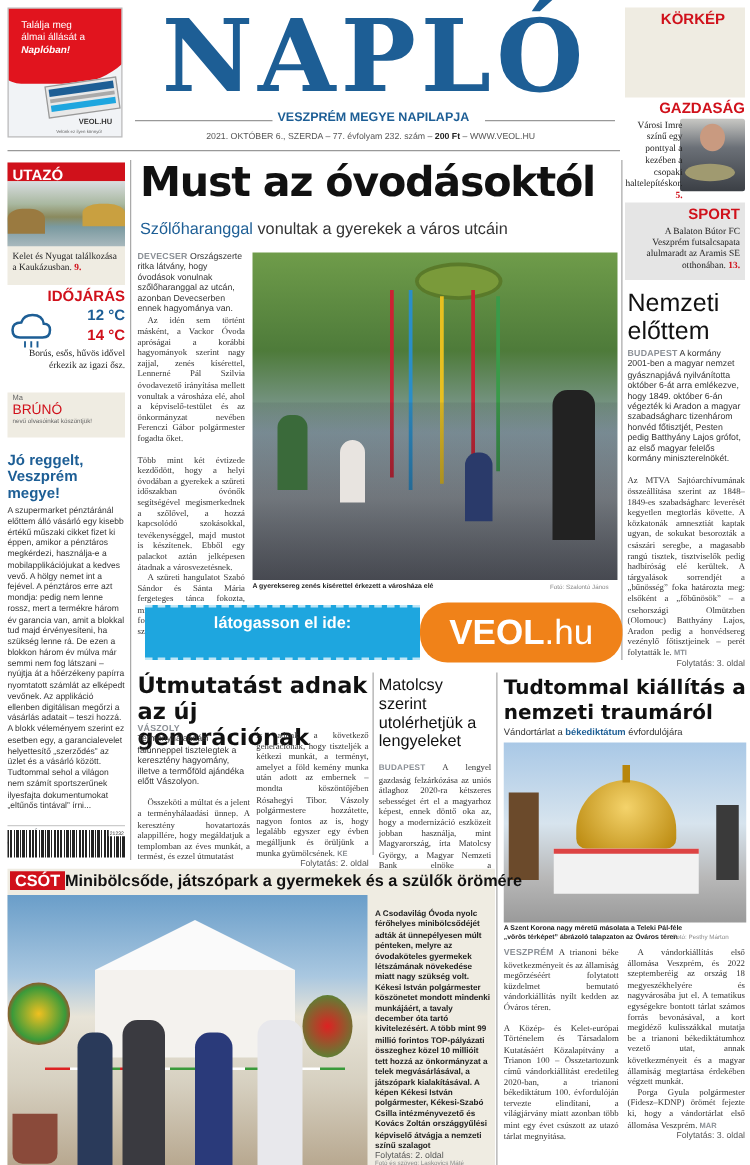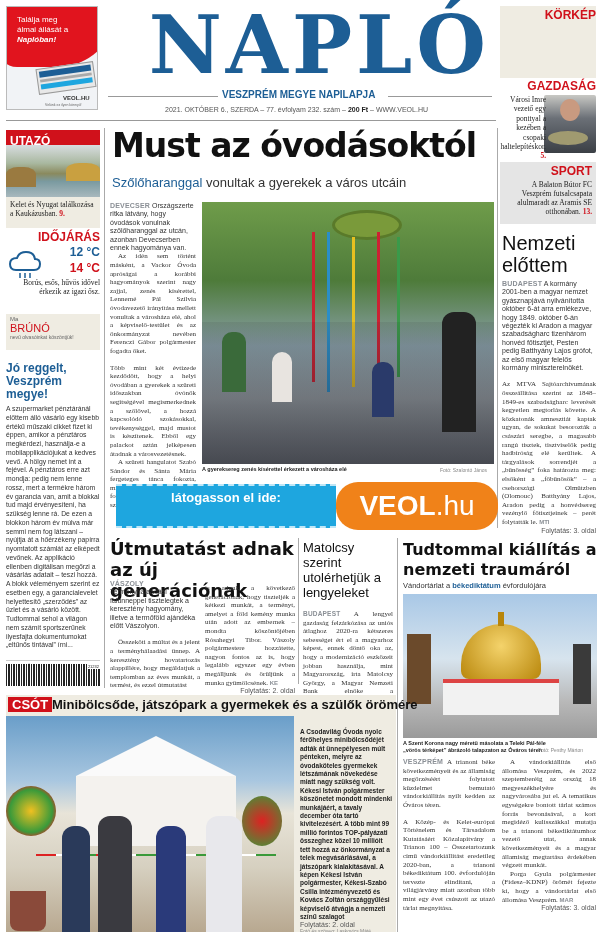--- a/index.html
+++ b/index.html
@@ -31,44 +31,44 @@
   <div class="abs" style="left:30px;top:58px;width:58px;height:26px;background:#e8e8e8;border:1px solid #999;transform:rotate(-8deg);">
     <div style="height:6px;background:#1d5e95;margin:2px;"></div>
     <div style="height:3px;background:#aaa;margin:2px;"></div>
     <div style="height:5px;background:#1ea6df;margin:2px;"></div>
   </div>
   <div class="abs sans" style="left:56px;top:88px;font-size:6px;font-weight:bold;color:#333;">VEOL.HU</div>
   <div class="abs sans" style="left:38px;top:96px;font-size:3.5px;color:#666;">Velünk ez ilyen könnyű!</div>
 </div>
 
 <div class="abs" style="left:110px;top:0;width:380px;text-align:center;">
-  <div style="font-family:'DejaVu Serif',serif;font-weight:bold;font-size:80px;line-height:90px;color:#1d5e95;letter-spacing:4px;text-align:right;">NAPLÓ</div>
+  <div style="font-family:'DejaVu Serif',serif;font-weight:bold;font-size:80px;line-height:90px;color:#1d5e95;letter-spacing:4px;">NAPLÓ</div>
 </div>
 <div class="abs hrule" style="left:108px;top:96px;width:110px;background:#999;"></div>
 <div class="abs sans" style="left:222px;top:89px;font-size:10px;font-weight:bold;color:#1d5e95;">VESZPRÉM MEGYE NAPILAPJA</div>
 <div class="abs hrule" style="left:388px;top:96px;width:104px;background:#999;"></div>
 <div class="abs sans" style="left:165px;top:106px;font-size:7px;color:#555;white-space:nowrap;">
   <span>2021. OKTÓBER 6., SZERDA – 77. évfolyam 232. szám –</span>
   <b style="color:#222;">200 Ft</b>
   <span>– WWW.VEOL.HU</span>
 </div>
 <div class="abs hrule" style="left:6px;top:120px;width:490px;background:#999;"></div>
 
-<div class="abs" style="left:500px;top:6px;width:96px;height:72px;background:#efece2;padding:3px 0;text-align:right;">
+<div class="abs" style="left:500px;top:6px;width:96px;height:72px;background:#efece2;padding:3px 16px;text-align:right;">
   <div class="sans red" style="font-weight:bold;font-size:12px;line-height:13px;">KÖRKÉP</div>
 </div>
 
 <div class="abs" style="left:500px;top:80px;width:96px;height:80px;">
   <div class="sans red" style="font-weight:bold;font-size:12px;line-height:13px;text-align:right;">GAZDASÁG</div>
   <div class="abs photo" style="left:44px;top:15px;width:52px;height:58px;background:linear-gradient(180deg,#c8c8c4 0%,#6b7077 40%,#3b3f45 100%);border-radius:2px;">
     <div style="position:absolute;left:16px;top:4px;width:20px;height:22px;border-radius:50%;background:#c99a80;"></div>
     <div style="position:absolute;left:4px;top:36px;width:40px;height:14px;border-radius:50%;background:#a09a70;"></div>
   </div>
   <div class="abs" style="left:0;top:15px;width:46px;font-size:7.5px;line-height:9.4px;text-align:right;">
-    <span>Városi Imre vezető egy ponttyal a kezében a csopaki haltelepítéskor.</span>
+    <span>Városi Imre színű egy ponttyal a kezében a csopaki haltelepítéskor.</span>
     <b class="red">5.</b>
   </div>
 </div>
 
 <div class="abs" style="left:500px;top:162px;width:96px;height:62px;background:#e5e5e5;padding:3px 4px;text-align:right;">
   <div class="sans red" style="font-weight:bold;font-size:12px;line-height:13px;">SPORT</div>
   <div style="font-size:7.5px;line-height:9px;margin-top:2px;">
     <span>A Balaton Bútor FC Veszprém futsalcsapata alulmaradt az Aramis SE otthonában.</span>
     <b class="red">13.</b>
   </div>

